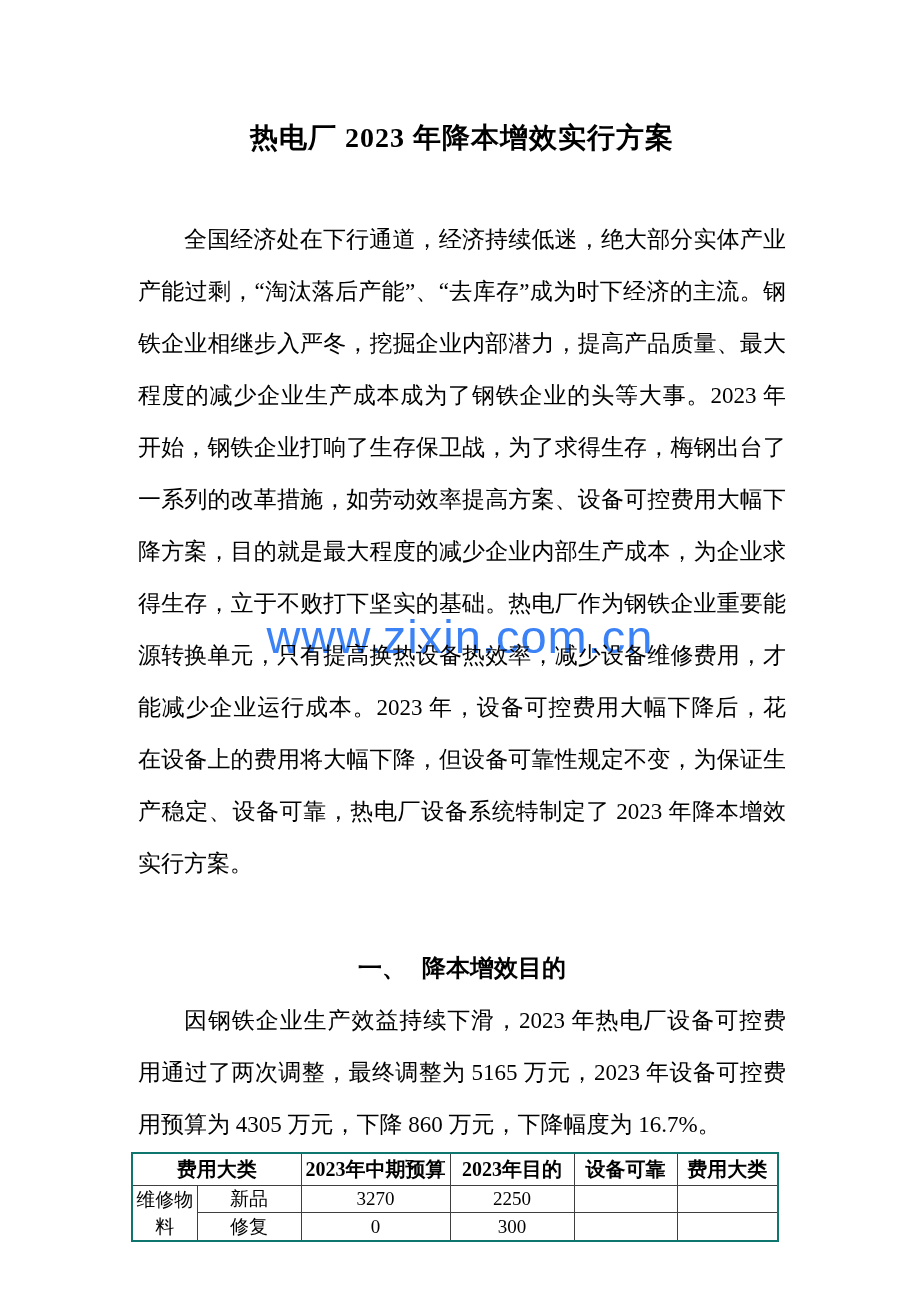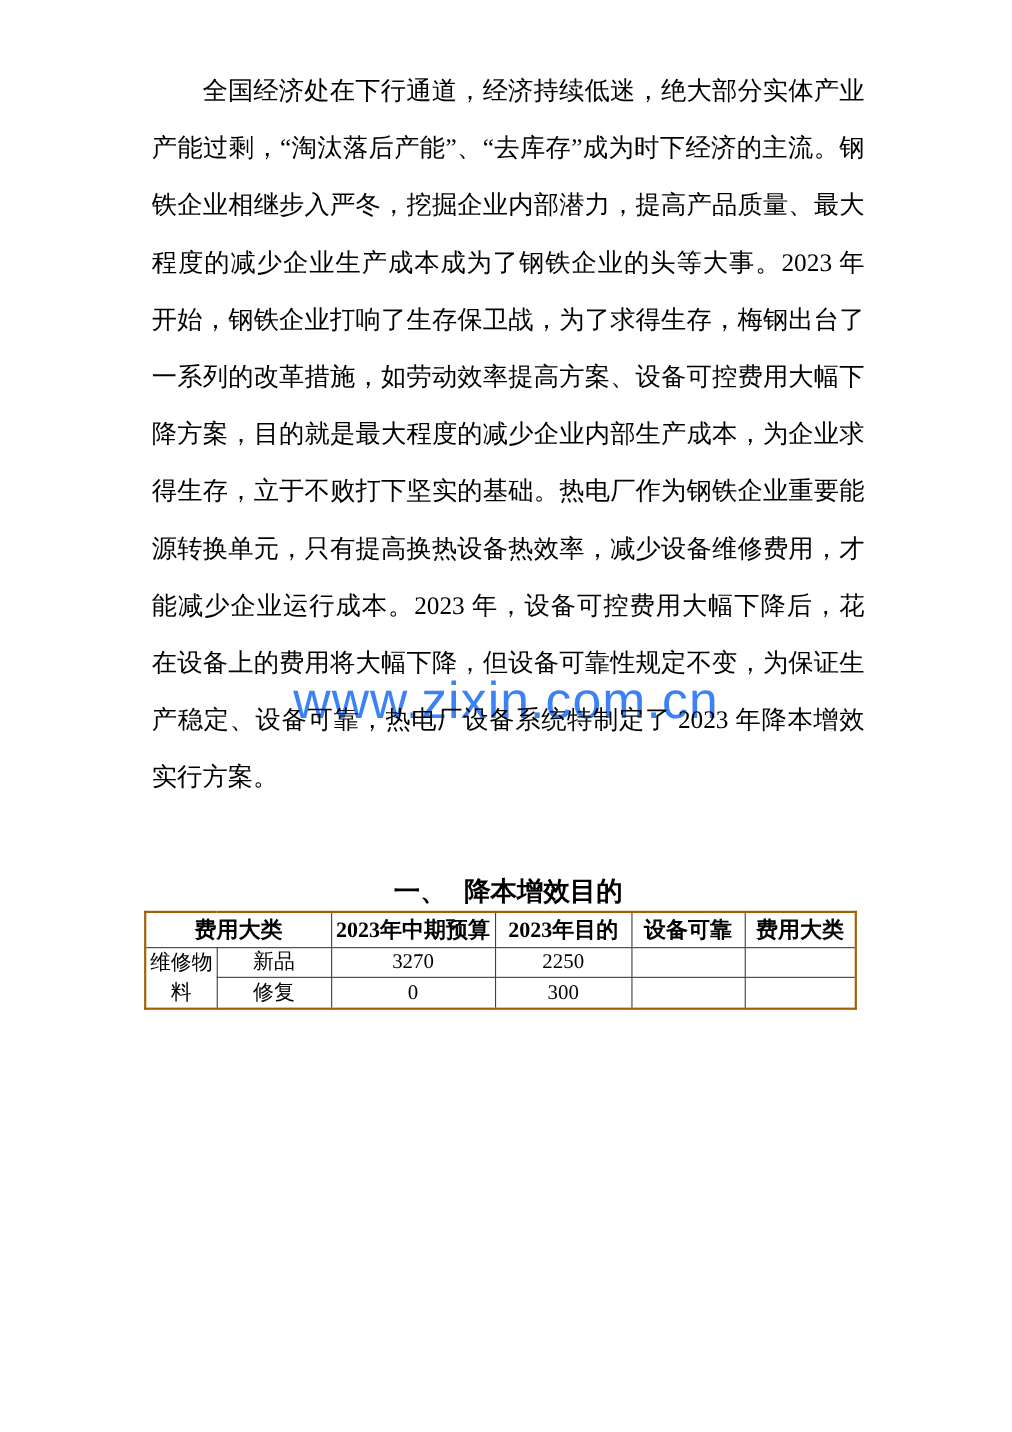--- a/index.html
+++ b/index.html
@@ -67,21 +67,21 @@
   }
   .para-sec {
     margin-top: 11px;
   }
   .data-table {
     border-collapse: collapse;
     table-layout: fixed;
     width: 646px;
     margin-left: -7px;
     margin-top: 1px;
-    border: 2px solid #a16207;
+    border: 2px solid #0f766e;
   }
   .data-table th,
   .data-table td {
     border: 1px solid #3f3f3f;
     text-align: center;
     vertical-align: middle;
     padding: 0 2px;
     overflow: hidden;
   }
   .data-table th {
@@ -101,27 +101,29 @@
 </style>
 </head>
 <body>
 
 <div class="page">
 
   <div class="watermark">www.zixin.com.cn</div>
 
   <div class="content">
 
+    <h1 class="title">热电厂 2023 年降本增效实行方案</h1>
 
     <p class="body-para para-intro">全国经济处在下行通道，经济持续低迷，绝大部分实体产业产能过剩，“淘汰落后产能”、“去库存”成为时下经济的主流。钢铁企业相继步入严冬，挖掘企业内部潜力，提高产品质量、最大程度的减少企业生产成本成为了钢铁企业的头等大事。2023 年开始，钢铁企业打响了生存保卫战，为了求得生存，梅钢出台了一系列的改革措施，如劳动效率提高方案、设备可控费用大幅下降方案，目的就是最大程度的减少企业内部生产成本，为企业求得生存，立于不败打下坚实的基础。热电厂作为钢铁企业重要能源转换单元，只有提高换热设备热效率，减少设备维修费用，才能减少企业运行成本。2023 年，设备可控费用大幅下降后，花在设备上的费用将大幅下降，但设备可靠性规定不变，为保证生产稳定、设备可靠，热电厂设备系统特制定了 2023 年降本增效实行方案。</p>
 
     <h2 class="section-heading">
       <span class="sec-num">一、</span><span>降本增效目的</span>
     </h2>
 
+    <p class="body-para para-sec">因钢铁企业生产效益持续下滑，2023 年热电厂设备可控费用通过了两次调整，最终调整为 5165 万元，2023 年设备可控费用预算为 4305 万元，下降 860 万元，下降幅度为 16.7%。</p>
 
     <table class="data-table">
       <colgroup>
         <col style="width:65px">
         <col style="width:104px">
         <col style="width:149px">
         <col style="width:124px">
         <col style="width:103px">
         <col style="width:101px">
       </colgroup>

